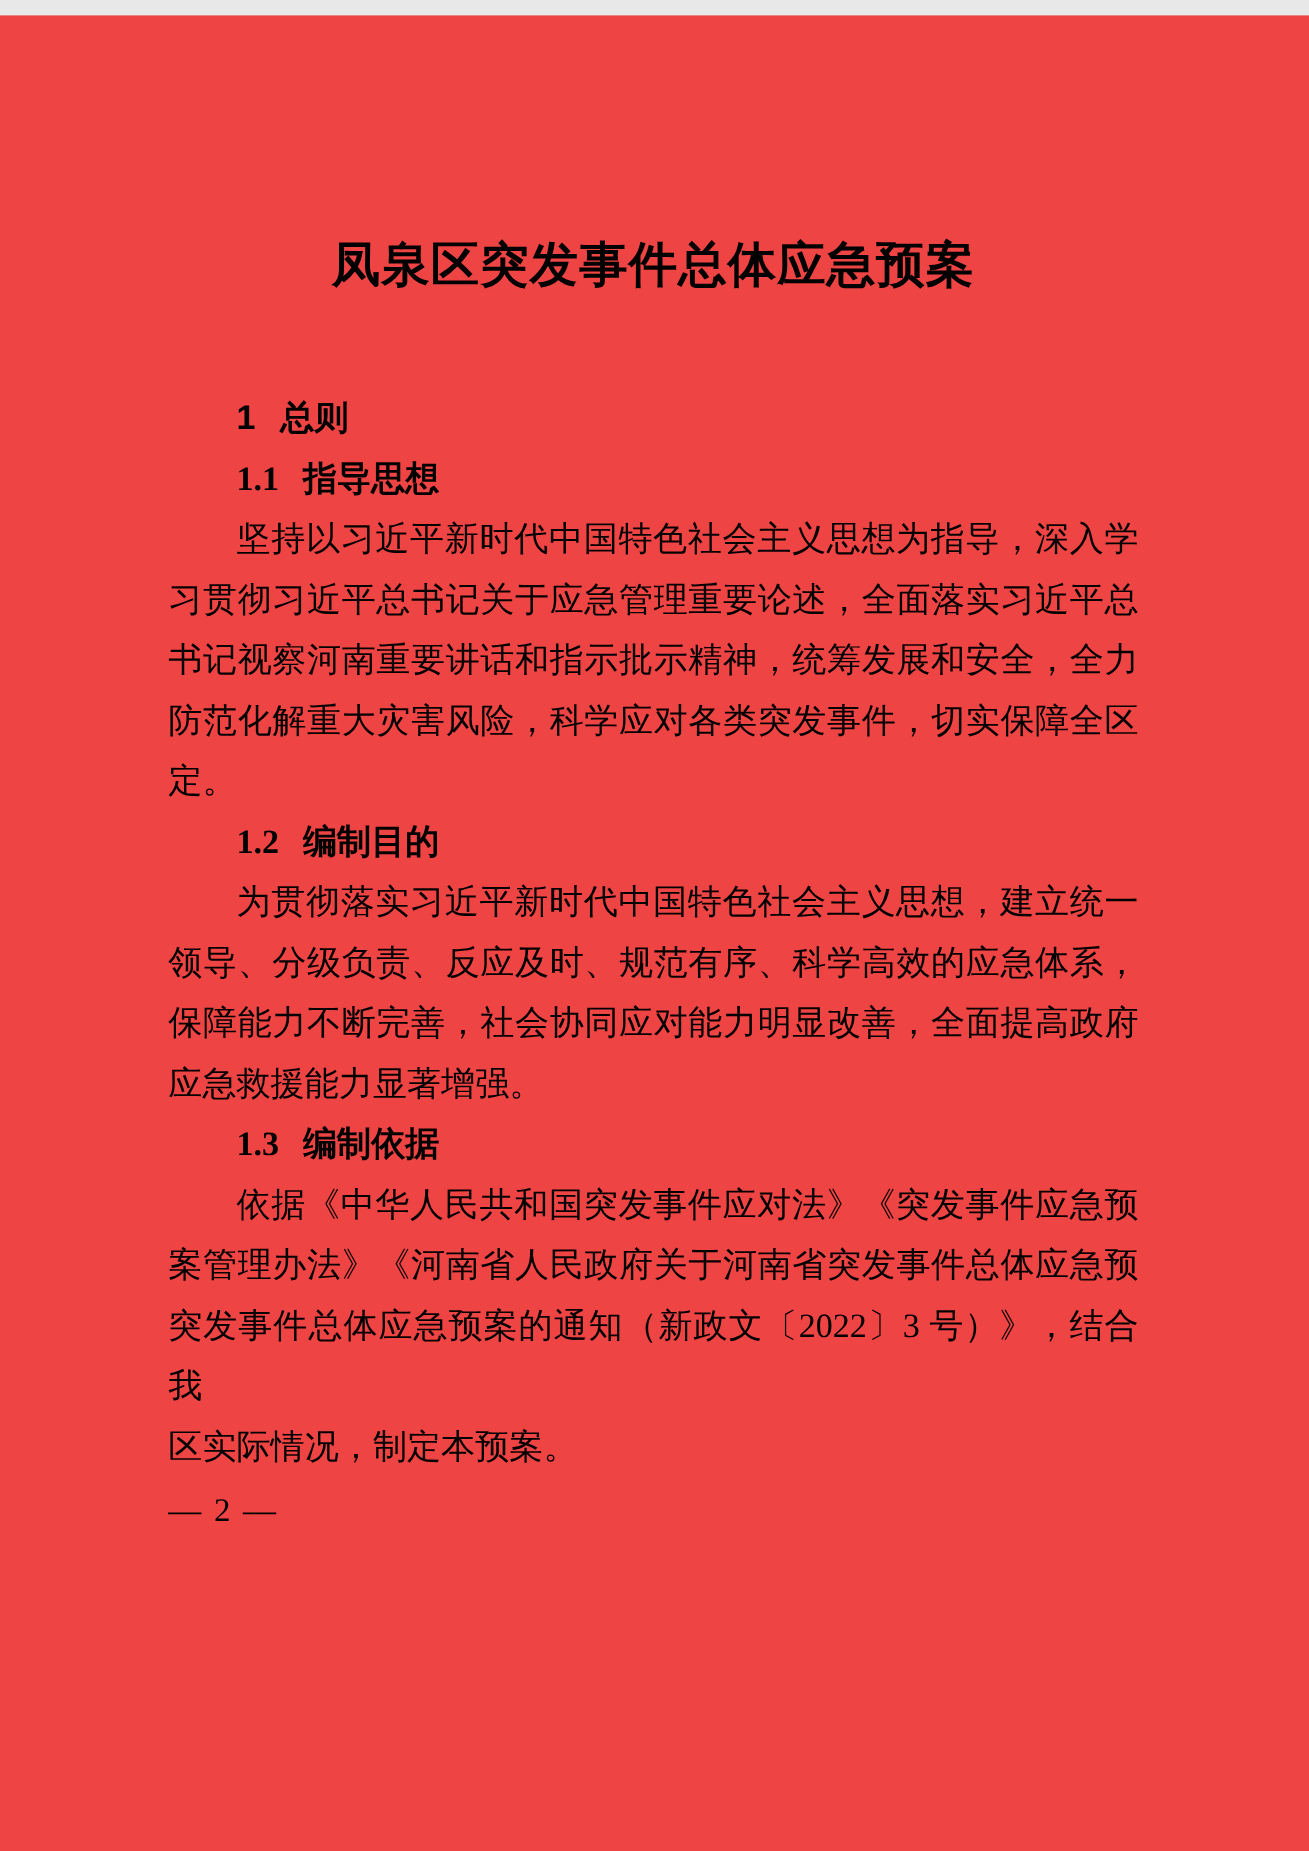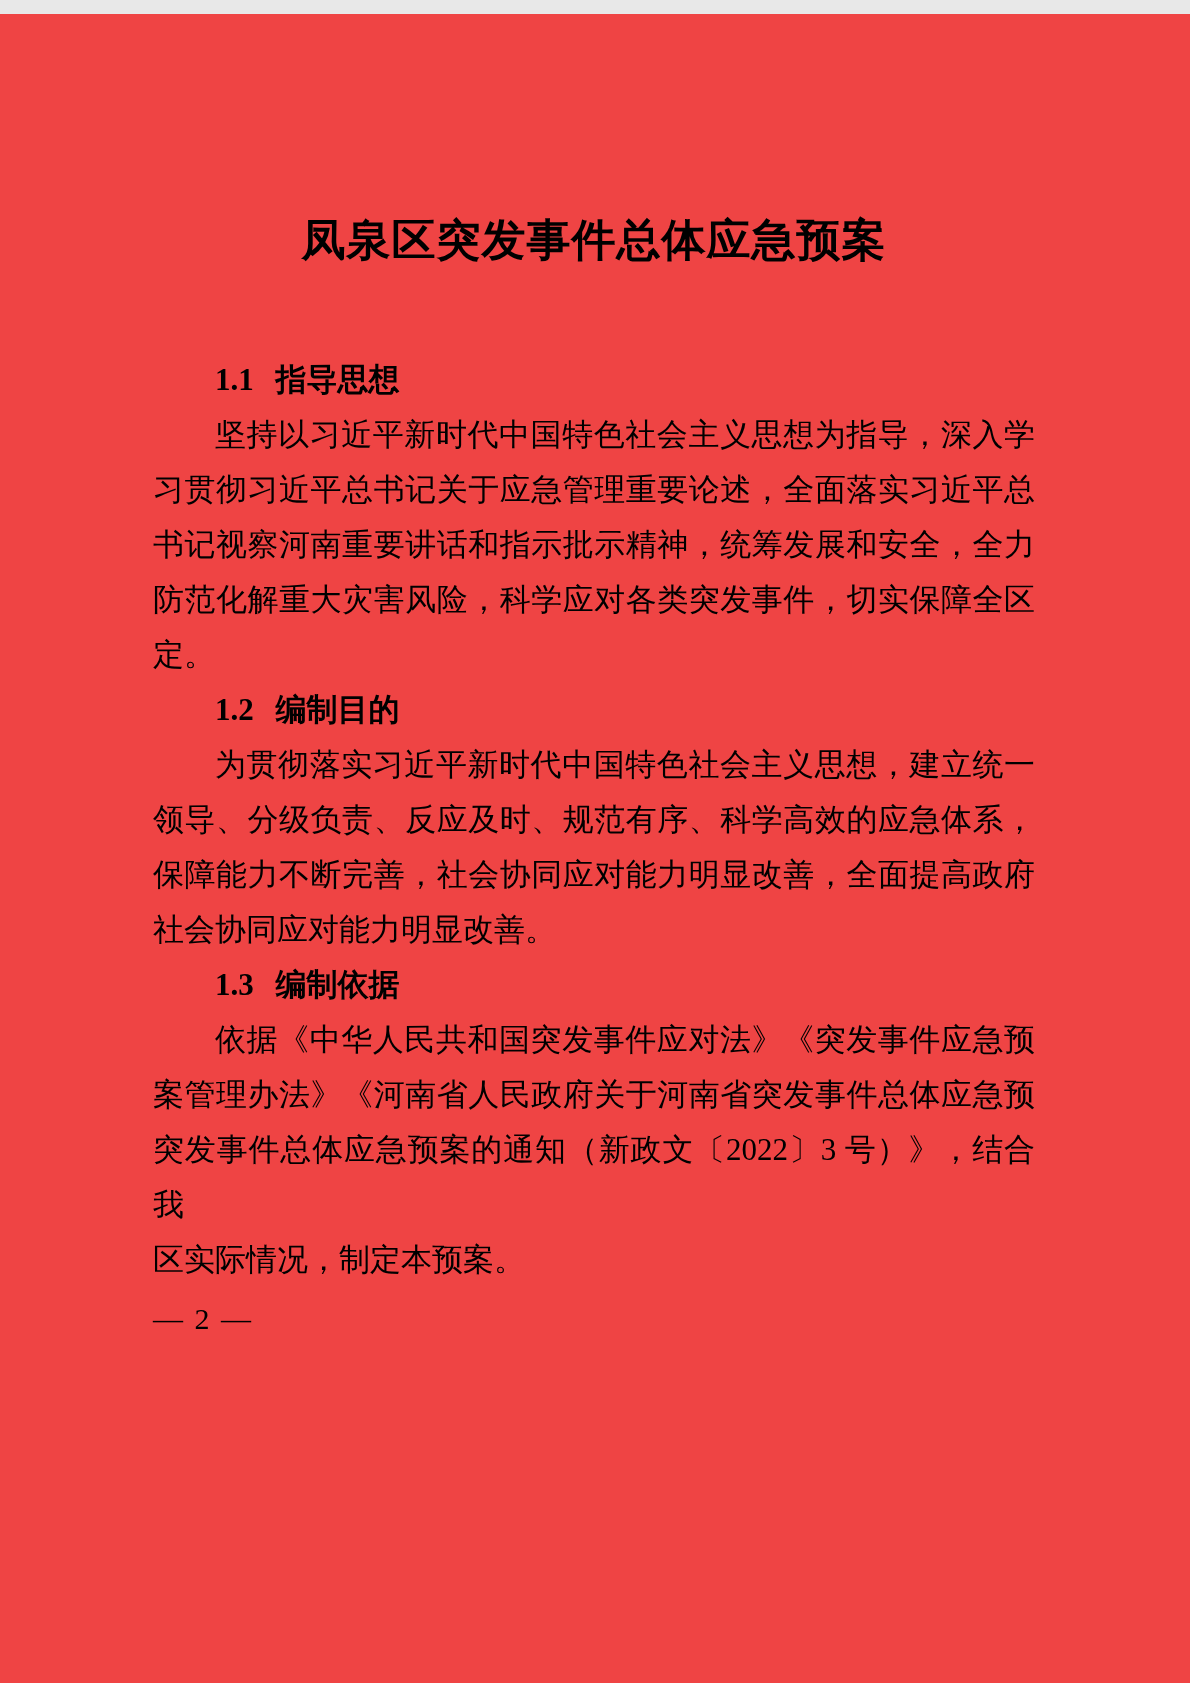--- a/index.html
+++ b/index.html
@@ -64,31 +64,32 @@
     letter-spacing: 2px;
   }
 </style>
 </head>
 <body>
 
 <div class="page">
   <h1 class="doc-title">凤泉区突发事件总体应急预案</h1>
 
   <main class="content" id="content">
+      <div class="heading h1">1 总则</div>
       <div class="heading h2">1.1 指导思想</div>
       <div class="line indent just">坚持以习近平新时代中国特色社会主义思想为指导，深入学</div>
       <div class="line just">习贯彻习近平总书记关于应急管理重要论述，全面落实习近平总</div>
       <div class="line just">书记视察河南重要讲话和指示批示精神，统筹发展和安全，全力</div>
       <div class="line just">防范化解重大灾害风险，科学应对各类突发事件，切实保障全区</div>
       <div class="line">定。</div>
       <div class="heading h2">1.2 编制目的</div>
       <div class="line indent just">为贯彻落实习近平新时代中国特色社会主义思想，建立统一</div>
       <div class="line just">领导、分级负责、反应及时、规范有序、科学高效的应急体系，</div>
       <div class="line just">保障能力不断完善，社会协同应对能力明显改善，全面提高政府</div>
-      <div class="line">社会协同应对能力明显改善。</div>
+      <div class="line">应急救援能力显著增强。</div>
       <div class="heading h2">1.3 编制依据</div>
       <div class="line indent just">依据《中华人民共和国突发事件应对法》《突发事件应急预</div>
       <div class="line just">案管理办法》《河南省人民政府关于河南省突发事件总体应急预</div>
       <div class="line just">突发事件总体应急预案的通知（新政文〔2022〕3 号）》，结合我</div>
       <div class="line">区实际情况，制定本预案。</div>
     </main>
 
   <footer class="page-number">— 2 —</footer>
 </div>
 

